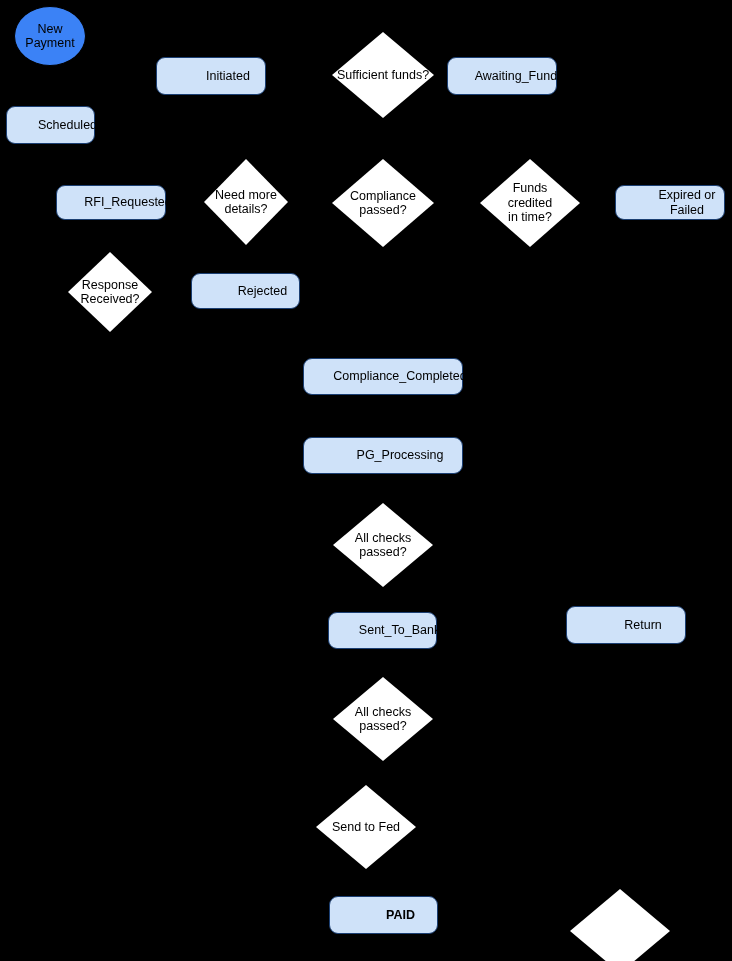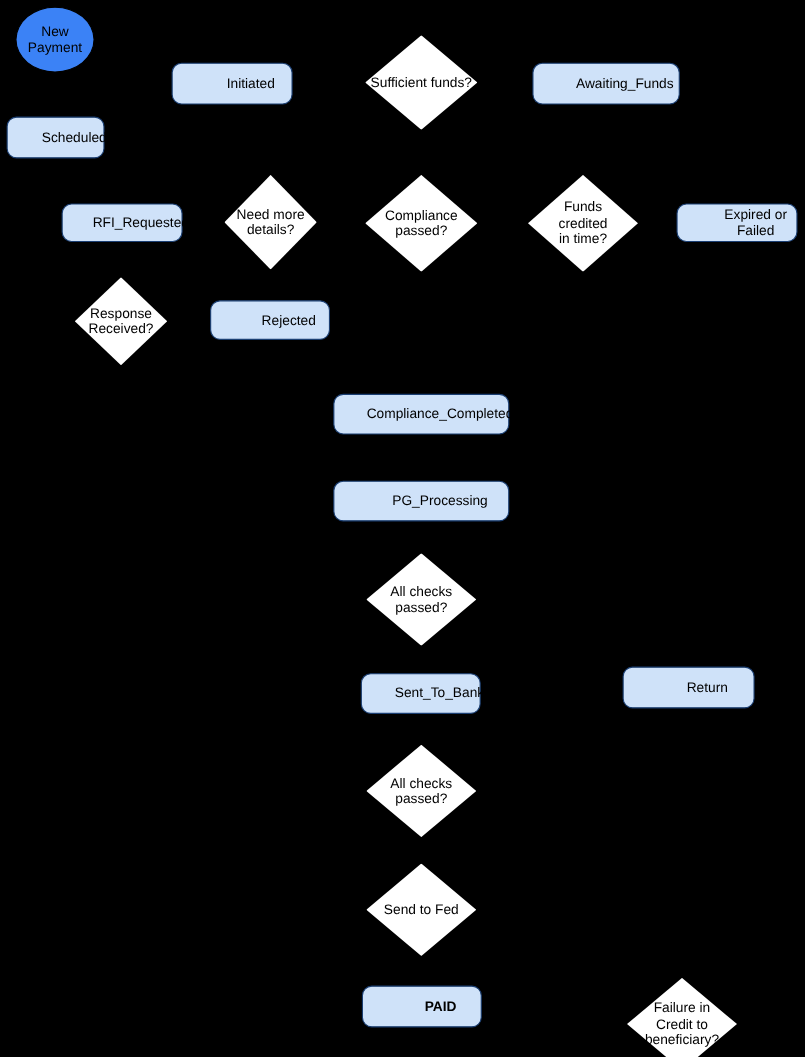--- a/index.html
+++ b/index.html
@@ -68,21 +68,21 @@
   }
 </style>
 </head>
 <body>
 
 <div id="canvas" style="background: rgb(0, 0, 0);">
     <div class="node ellipse" style="left: 14px; top: 6px; width: 72px; height: 60px;"><span>New
 Payment</span></div>
     <div class="node box" style="left: 156px; top: 57px; width: 110px; height: 38px;"><span>Initiated</span></div>
     <div class="node diamond" style="left: 332px; top: 32px; width: 102px; height: 86px;"><div class="dshape"></div><div class="dlabel">Sufficient funds?</div></div>
-    <div class="node box" style="left: 484px; top: 57px; width: 134px; height: 38px;"><span>Awaiting_Funds</span></div>
+    <div class="node box" style="left: 447px; top: 57px; width: 110px; height: 38px;"><span>Awaiting_Funds</span></div>
     <div class="node box" style="left: 6px; top: 106px; width: 89px; height: 38px;"><span>Scheduled</span></div>
     <div class="node diamond" style="left: 204px; top: 159px; width: 84px; height: 86px;"><div class="dshape"></div><div class="dlabel">Need more
 details?</div></div>
     <div class="node box" style="left: 56px; top: 185px; width: 110px; height: 35px;"><span>RFI_Requested</span></div>
     <div class="node diamond" style="left: 332px; top: 159px; width: 102px; height: 88px;"><div class="dshape"></div><div class="dlabel">Compliance
 passed?</div></div>
     <div class="node diamond" style="left: 480px; top: 159px; width: 100px; height: 88px;"><div class="dshape"></div><div class="dlabel">Funds
 credited
 in time?</div></div>
     <div class="node box" style="left: 615px; top: 185px; width: 110px; height: 35px;"><span>Expired or Failed</span></div>
@@ -90,18 +90,16 @@
 Received?</div></div>
     <div class="node box" style="left: 191px; top: 273px; width: 109px; height: 36px;"><span>Rejected</span></div>
     <div class="node box" style="left: 303px; top: 358px; width: 160px; height: 37px;"><span>Compliance_Completed</span></div>
     <div class="node box" style="left: 303px; top: 437px; width: 160px; height: 37px;"><span>PG_Processing</span></div>
     <div class="node diamond" style="left: 333px; top: 503px; width: 100px; height: 84px;"><div class="dshape"></div><div class="dlabel">All checks
 passed?</div></div>
     <div class="node box" style="left: 328px; top: 612px; width: 109px; height: 37px;"><span>Sent_To_Bank</span></div>
     <div class="node box" style="left: 566px; top: 606px; width: 120px; height: 38px;"><span>Return</span></div>
     <div class="node diamond" style="left: 333px; top: 677px; width: 100px; height: 84px;"><div class="dshape"></div><div class="dlabel">All checks
 passed?</div></div>
-    <div class="node diamond" style="left: 333px; top: 785px; width: 100px; height: 84px;"><div class="dshape"></div><div class="dlabel">Send to Fed</div></div>
+    <div class="node diamond" style="left: 316px; top: 785px; width: 100px; height: 84px;"><div class="dshape"></div><div class="dlabel">Send to Fed</div></div>
     <div class="node box" style="left: 329px; top: 896px; width: 109px; height: 38px; font-weight: bold;"><span>PAID</span></div>
-    <div class="node diamond" style="left: 570px; top: 889px; width: 100px; height: 84px;"><div class="dshape"></div><div class="dlabel">Failure in
-Credit to
-beneficiary?</div></div>
+    <div class="node diamond" style="left: 570px; top: 889px; width: 100px; height: 84px;"><div class="dshape"></div></div>
   </div>
 
 </body></html>

